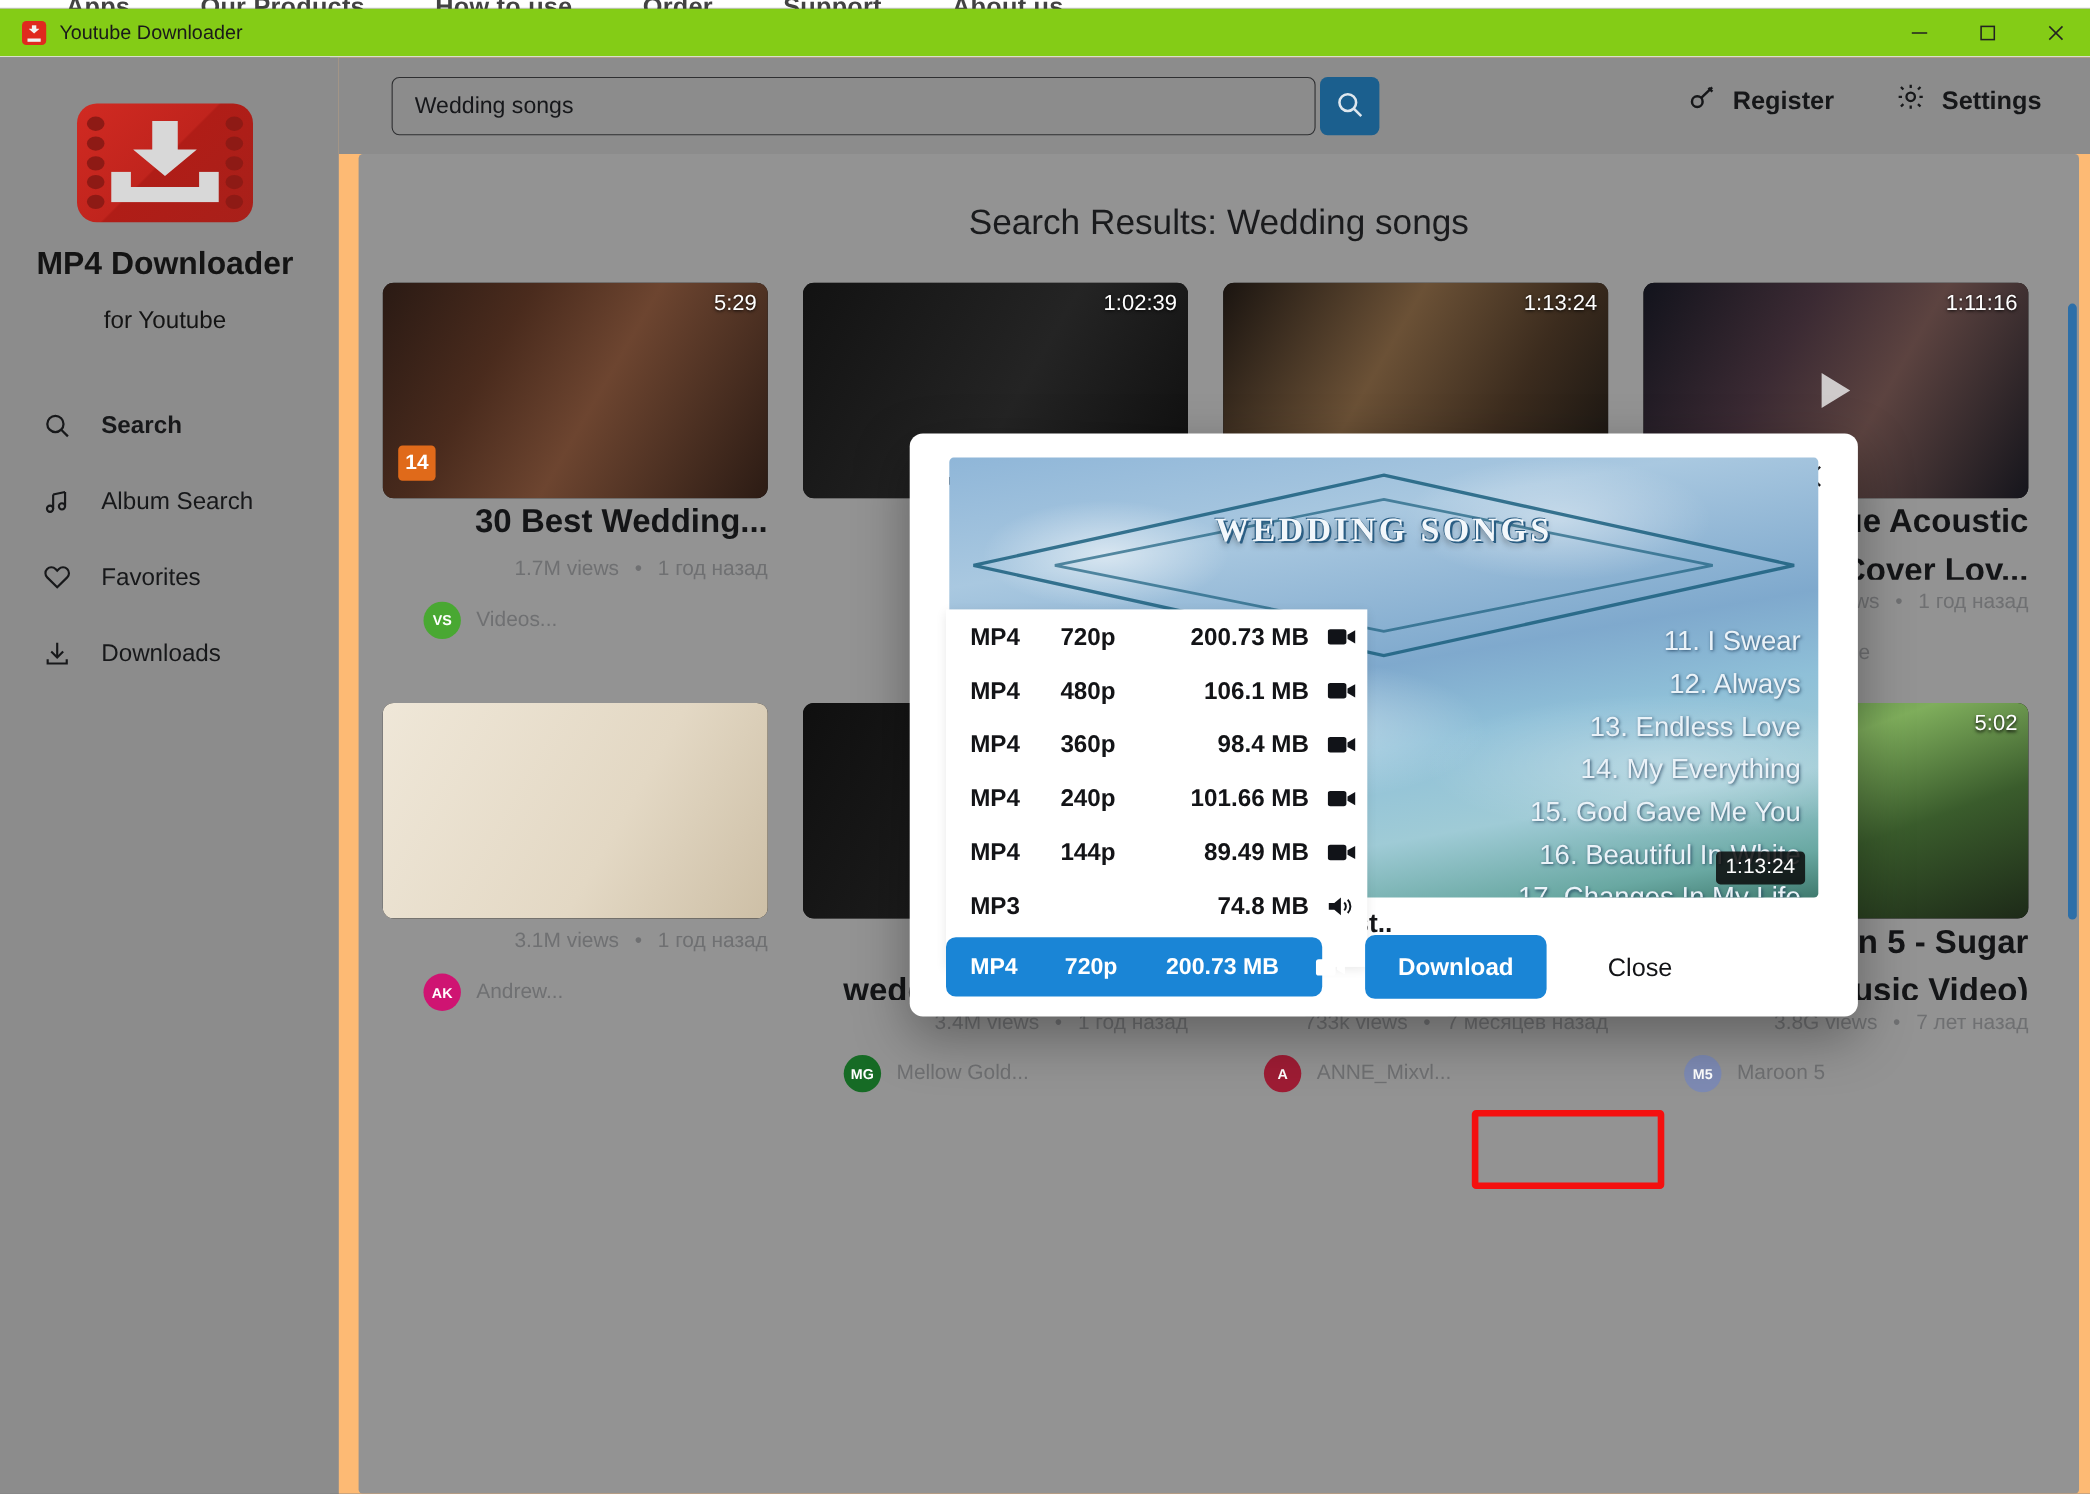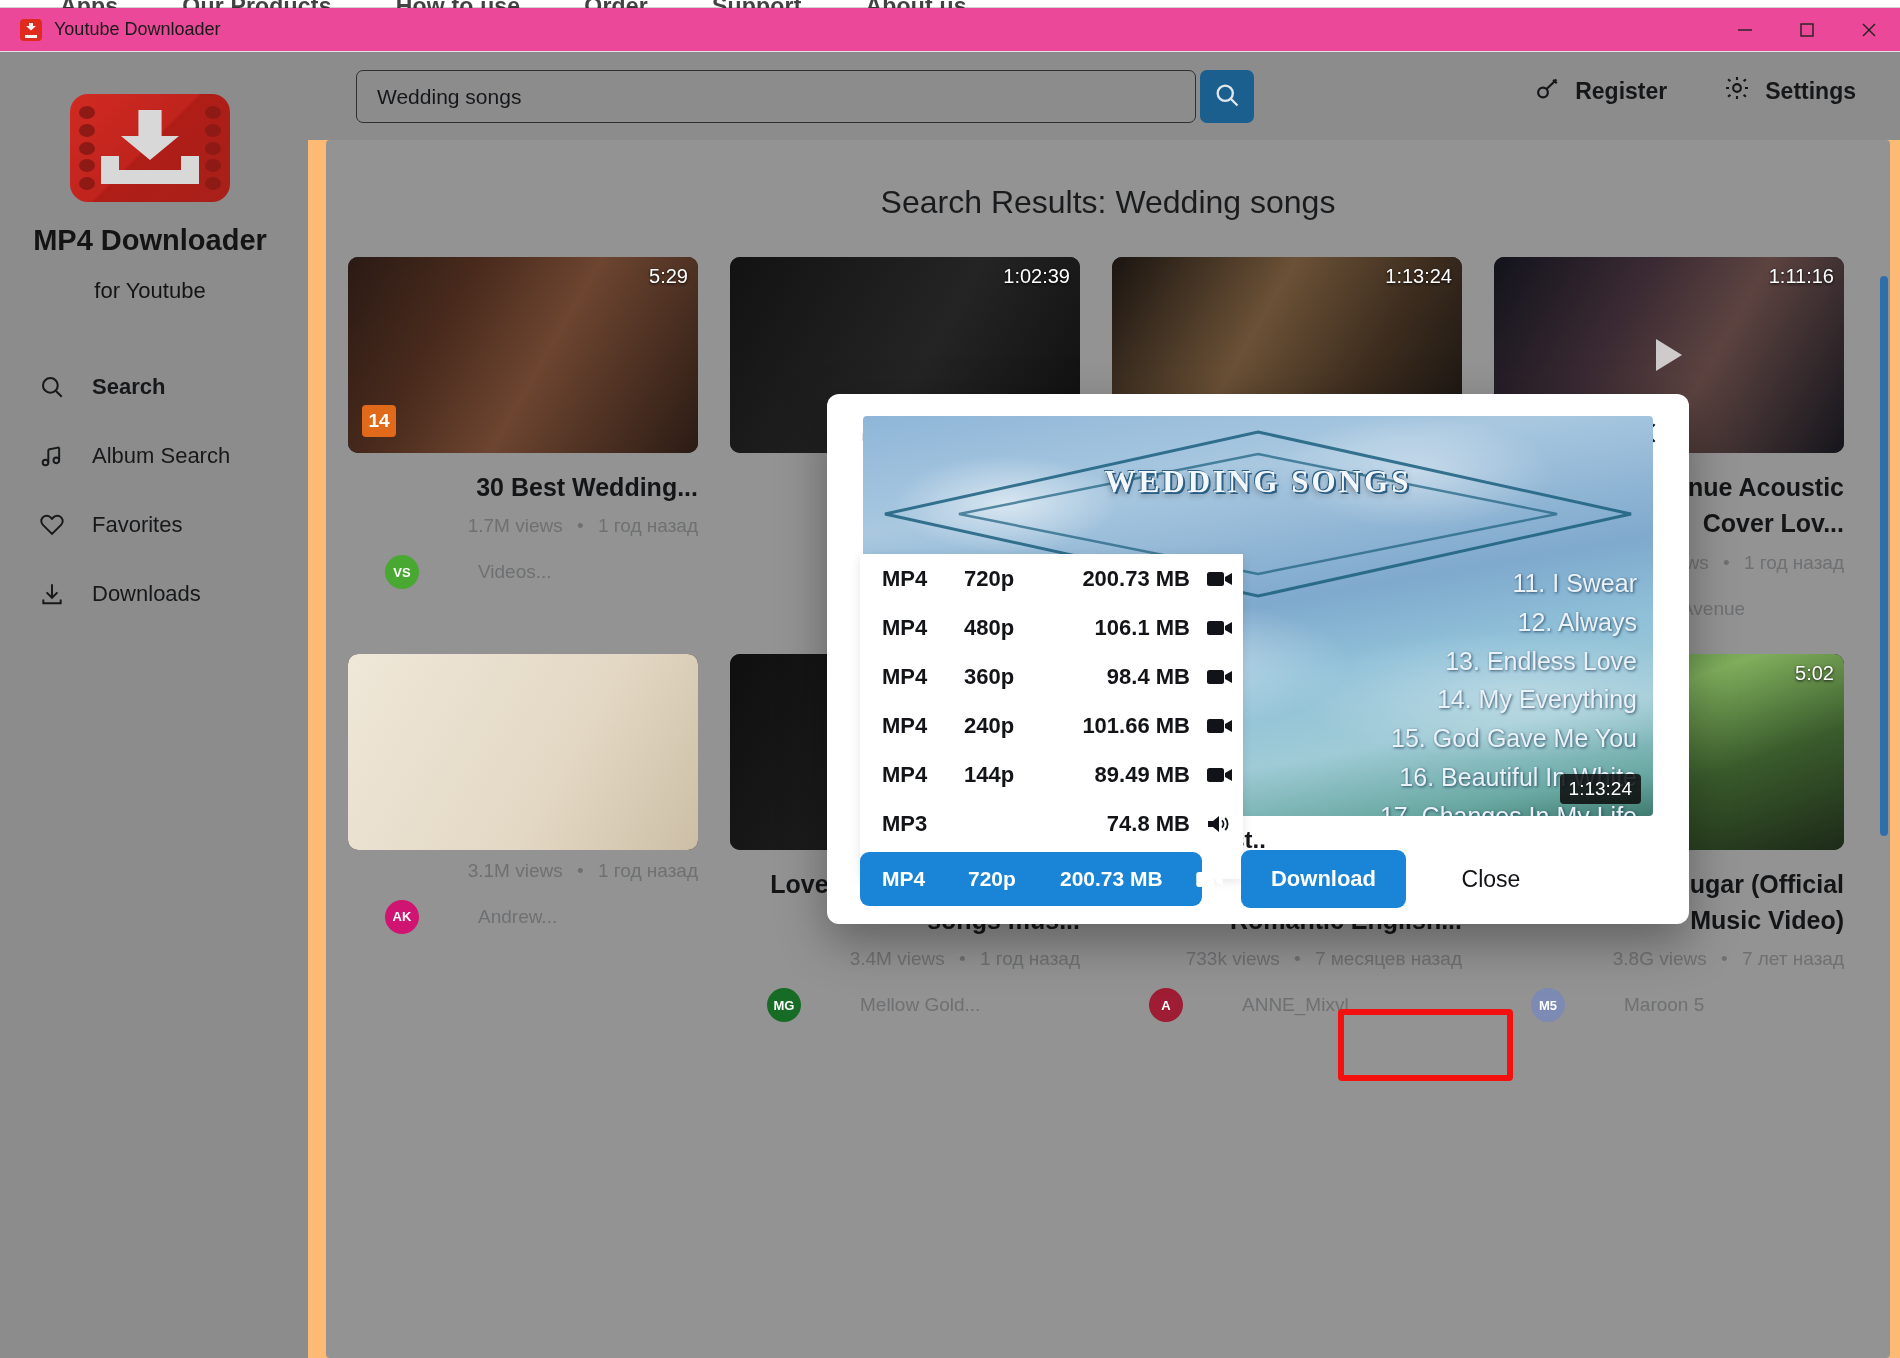--- a/index.html
+++ b/index.html
@@ -23,21 +23,21 @@
     opacity:.88;
   }
 
   
   .app-window {
     position:absolute; left:0; top:8px; width:1900px; height:1350px;
     background:#8c8c8c; box-shadow: 0 0 0 1px rgba(0,0,0,.18);
   }
   .titlebar {
     position:absolute; left:0; top:0; width:1900px; height:44px;
-    background:#ec4899; display:flex; align-items:center;
+    background:#84cc16; display:flex; align-items:center;
     border-bottom:1px solid #e2e2e2;
   }
   .title-left { display:flex; align-items:center; gap:12px; padding-left:20px; }
   .title-logo {
     width:22px; height:22px; background:#e02a1e; border-radius:4px;
     position:relative; flex:0 0 auto;
   }
   .title-logo::before{
     content:""; position:absolute; left:6px; top:4px; width:10px; height:8px;
     background:#f2f2f2; clip-path: polygon(30% 0,70% 0,70% 45%,100% 45%,50% 100%,0 45%,30% 45%);
@@ -160,31 +160,31 @@
     position:absolute; left:14px; bottom:16px; width:34px; height:32px;
     background:#e06a1a; color:#fff; font-size:19px; font-weight:700;
     display:flex; align-items:center; justify-content:center; border-radius:4px;
   }
   .play-tri {
     position:absolute; left:50%; top:50%; transform:translate(-50%,-50%);
     width:0;height:0;border-left:26px solid rgba(235,235,235,.82);
     border-top:16px solid transparent;border-bottom:16px solid transparent;
   }
   .card-title {
-    margin-top:16px; font-size:25px; font-weight:700; color:#141517;
+    font-size:30px; font-weight:700; color:#141517;
     line-height:1.45; max-height:74px; overflow:hidden;
   }
   .card-meta { margin-top:10px; font-size:19px; color:#6f7072; }
   .card-meta .dot { margin:0 9px; }
   .card-channel { margin-top:18px; display:flex; align-items:center; gap:14px; }
   .avatar {
     width:34px;height:34px;border-radius:50%;color:#fff;font-size:13px;
     font-weight:700;display:flex;align-items:center;justify-content:center;margin-left:37px;
   }
-  .channel-name { font-size:19px; color:#6f7072;margin-left:45px; }
+  .channel-name { font-size:19px; color:#6f7072; }
 
   
   .scrollbar {
     position:absolute; right:2px; top:136px; width:8px; height:560px;
     background:#2d6fa8; border-radius:5px;
   }
   .modal {
     position:absolute; left:519px; top:342px; width:862px; height:530px;
     background:#ffffff; border-radius:12px;
     box-shadow:0 18px 48px rgba(0,0,0,.34);

